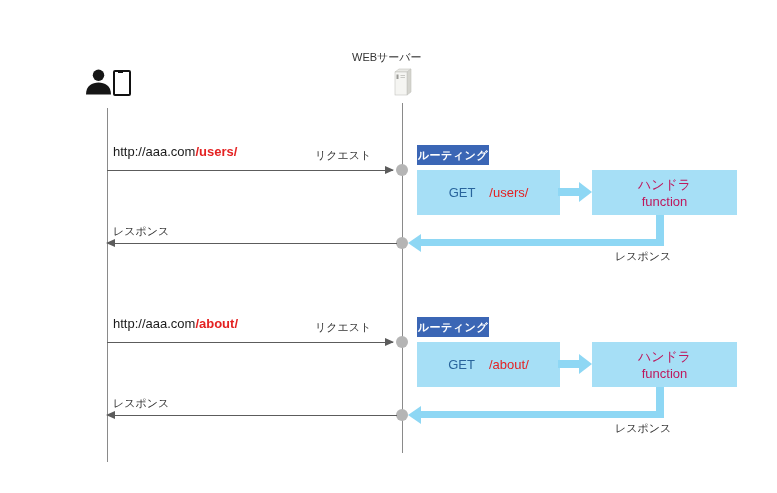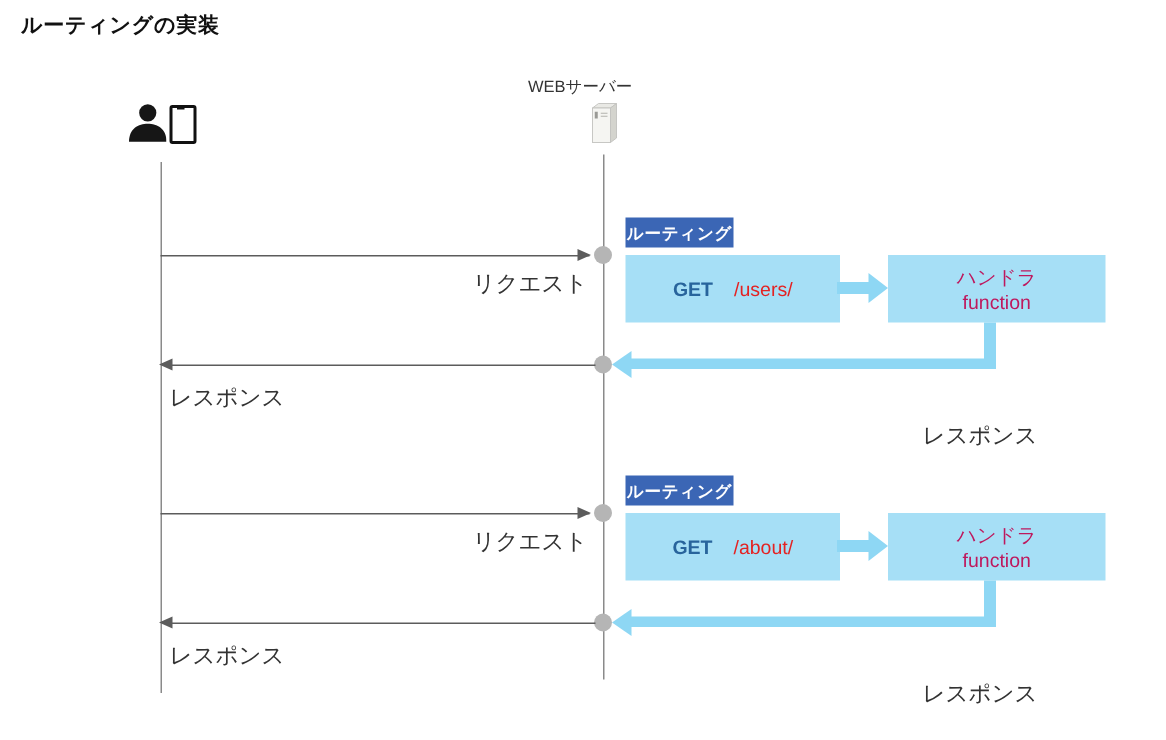--- a/index.html
+++ b/index.html
@@ -20,54 +20,53 @@
   .lifeline.client{left:107px;top:108px;height:354px;}
   .lifeline.server{left:402px;top:103px;height:350px;}
 
   
   .flow{position:absolute;left:0;width:777px;height:130px;}
   .flow.f1{top:143px;}
   .flow.f2{top:315px;}
 
   .url{position:absolute;left:113px;top:1px;font-size:13px;color:#1a1a1a;}
   .url .path{color:var(--path_red,#e42222);font-weight:bold;}
-  .small-label{position:absolute;font-size:15px;color:#333;margin-top:32px;}
+  .small-label{position:absolute;font-size:11px;color:#333;}
   .req-label{left:315px;top:5px;}
   .resp-label-left{left:113px;top:81px;}
   .resp-label-right{left:615px;top:106px;}
 
   .req-line{position:absolute;left:107px;top:27px;width:286px;height:1px;background:#5c5c5c;}
   .arrowhead-right{position:absolute;left:385px;top:23px;width:0;height:0;border-left:9px solid #5c5c5c;border-top:4.5px solid transparent;border-bottom:4.5px solid transparent;}
   .resp-line{position:absolute;left:112px;top:100px;width:285px;height:1px;background:#5c5c5c;}
   .arrowhead-left{position:absolute;left:106px;top:96px;width:0;height:0;border-right:9px solid #5c5c5c;border-top:4.5px solid transparent;border-bottom:4.5px solid transparent;}
 
   .dot{position:absolute;width:12px;height:12px;border-radius:50%;background:#b5b5b5;}
   .dot.req{left:396px;top:21px;}
   .dot.resp{left:396px;top:94px;}
 
   .badge{position:absolute;left:417px;top:2px;width:72px;height:20px;background:var(--badge,#3b66b5);color:#fff;font-size:11px;font-weight:bold;display:flex;align-items:center;justify-content:center;letter-spacing:.5px;}
   .box{position:absolute;top:27px;height:45px;background:var(--box,#a6dff6);display:flex;align-items:center;justify-content:center;font-size:13px;}
   .get-box{left:417px;width:143px;gap:14px;}
-  .get-box .method{color:var(--method_blue,#28649c);font-weight:bold;}
+  .get-box .method{color:var(--method_blue,#28649c);}
   .get-box .route{color:var(--path_red,#e42222);}
   .handler-box{left:592px;width:145px;flex-direction:column;line-height:17px;color:#be185d;}
 
   .block-shaft{position:absolute;left:558px;top:45px;width:22px;height:8px;background:var(--arrow,#8ed7f4);}
   .block-head{position:absolute;left:579px;top:39px;width:0;height:0;border-left:13px solid var(--arrow,#8ed7f4);border-top:10px solid transparent;border-bottom:10px solid transparent;}
 
   .resp-v{position:absolute;left:656px;top:72px;width:8px;height:31px;background:var(--arrow,#8ed7f4);}
   .resp-h{position:absolute;left:420px;top:96px;width:244px;height:7px;background:var(--arrow,#8ed7f4);}
   .resp-head-blue{position:absolute;left:408px;top:91px;width:0;height:0;border-right:13px solid var(--arrow,#8ed7f4);border-top:9px solid transparent;border-bottom:9px solid transparent;}
 </style>
 </head>
 <body>
 
 <div id="canvas">
 
-  <div class="title">ルーティングの実装</div>
 
   <svg class="person-icon" viewBox="0 0 24 26">
     <circle cx="12" cy="6.5" r="5.5" fill="#161616"></circle>
     <path d="M0 25 C0 16.5,6 13.5,12 13.5 C18 13.5,24 16.5,24 25 Z" fill="#161616"></path>
   </svg>
   <div class="phone-icon"></div>
 
   <div class="server-label">WEBサーバー</div>
   <svg class="server-icon" viewBox="0 0 24 30">
     <polygon points="5,4 9,1 21,1 17,4" fill="#e9e9e5" stroke="#c2c2be" stroke-width="0.6"></polygon>
@@ -75,20 +74,21 @@
     <rect x="5" y="4" width="12" height="23" fill="#f5f5f2" stroke="#c2c2be" stroke-width="0.6"></rect>
     <rect x="6.5" y="6.5" width="2" height="4.5" fill="#9a9a96"></rect>
     <line x1="10.5" y1="7.5" x2="15" y2="7.5" stroke="#b5b5b0" stroke-width="0.7"></line>
     <line x1="10.5" y1="9.5" x2="15" y2="9.5" stroke="#b5b5b0" stroke-width="0.7"></line>
   </svg>
 
   <div class="lifeline client"></div>
   <div class="lifeline server"></div>
 
   <div class="flow f1">
+    <div class="url"><span>http://aaa.com</span><span class="path">/users/</span></div>
     <div class="small-label req-label">リクエスト</div>
     <div class="req-line"></div>
     <div class="arrowhead-right"></div>
     <div class="dot req"></div>
 
     <div class="badge">ルーティング</div>
     <div class="box get-box">
       <span class="method">GET</span>
       <span class="route">/users/</span>
     </div>
@@ -104,20 +104,21 @@
     <div class="resp-head-blue"></div>
     <div class="dot resp"></div>
     <div class="small-label resp-label-right">レスポンス</div>
 
     <div class="small-label resp-label-left">レスポンス</div>
     <div class="resp-line"></div>
     <div class="arrowhead-left"></div>
   </div>
 
   <div class="flow f2">
+    <div class="url"><span>http://aaa.com</span><span class="path">/about/</span></div>
     <div class="small-label req-label">リクエスト</div>
     <div class="req-line"></div>
     <div class="arrowhead-right"></div>
     <div class="dot req"></div>
 
     <div class="badge">ルーティング</div>
     <div class="box get-box">
       <span class="method">GET</span>
       <span class="route">/about/</span>
     </div>

